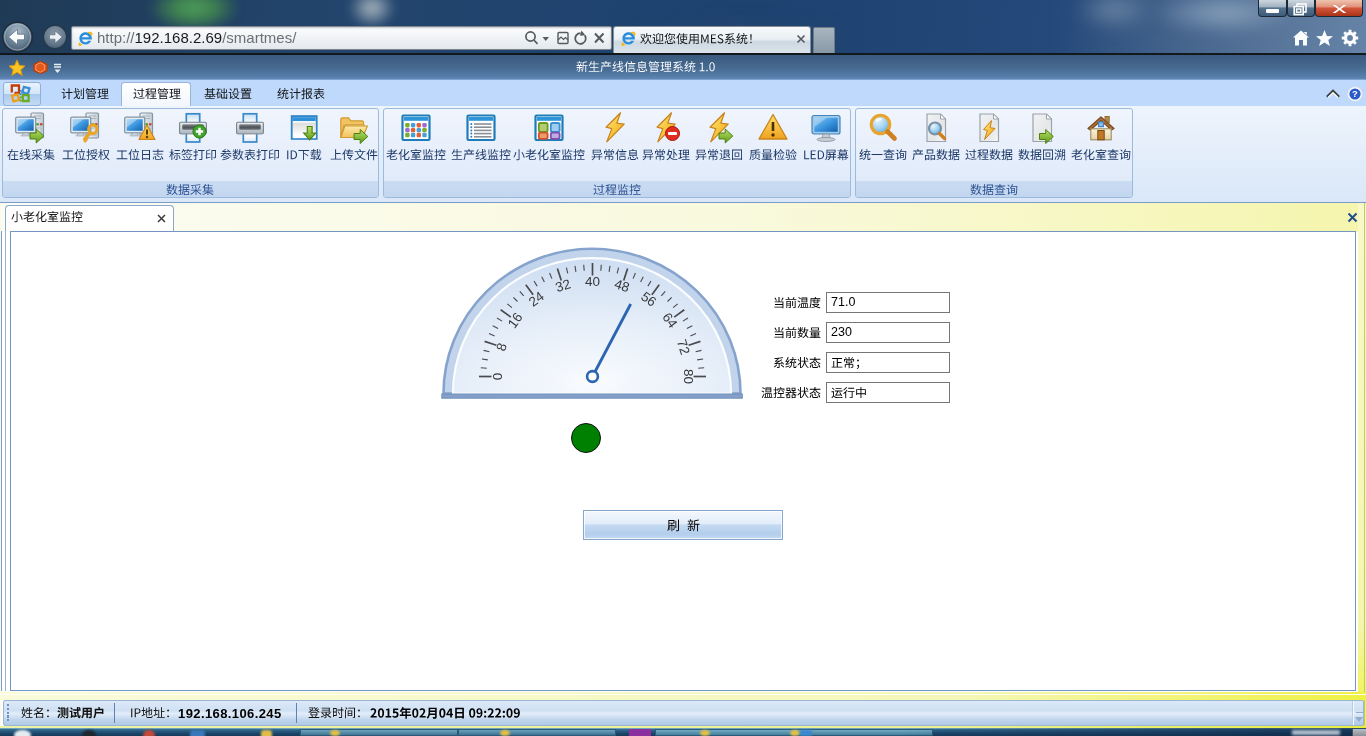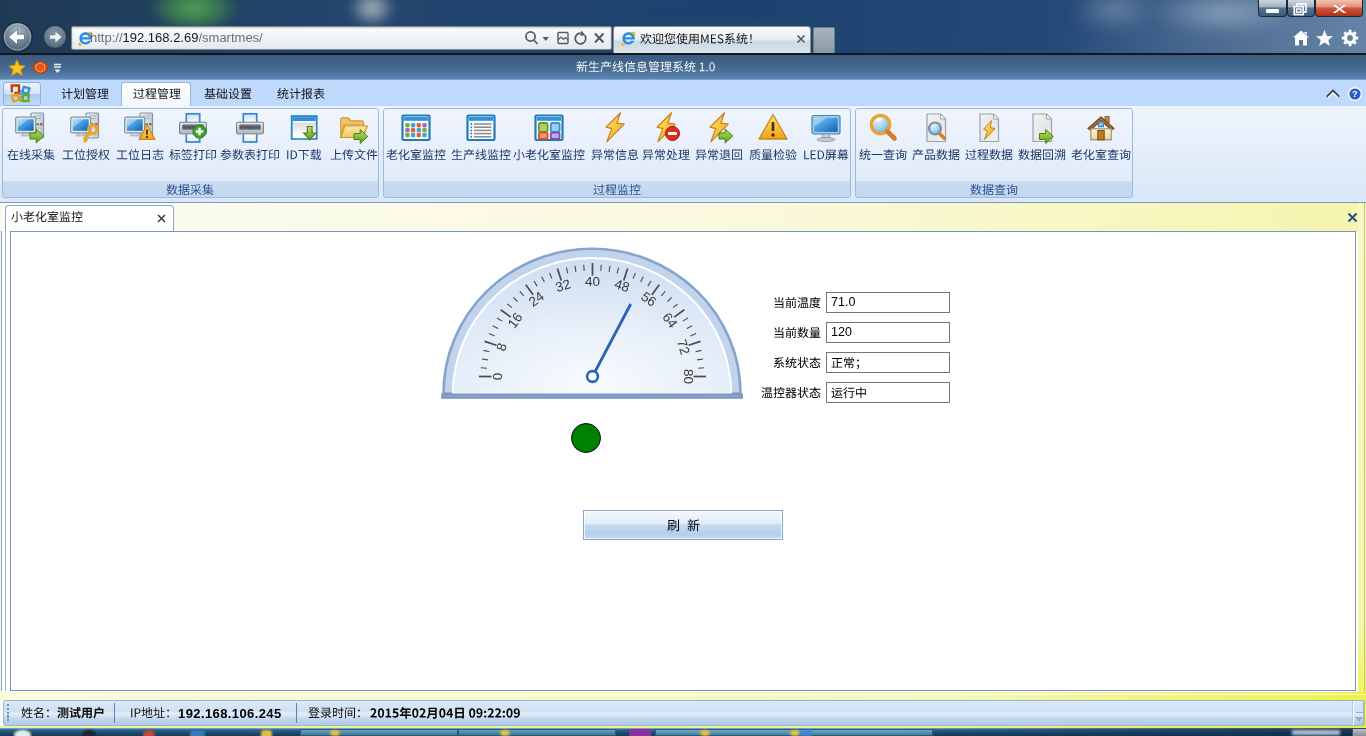--- a/index.html
+++ b/index.html
@@ -44,21 +44,21 @@
 <path d="M23.5 13.2 L16.5 13.2 L16.5 8.2 L7.5 16 L16.5 23.8 L16.5 18.8 L23.5 18.8 Z" fill="#fafbfc" stroke="#5c6e80" stroke-width=".8"></path>
 <circle cx="54" cy="16" r="11.6" fill="url(#fwg)" stroke="#27384a" stroke-width="1.4"></circle>
 <path d="M48.5 13.8 L54 13.8 L54 9.8 L61.2 16 L54 22.2 L54 18.2 L48.5 18.2 Z" fill="#eef1f3" stroke="#5c6e80" stroke-width=".7"></path>
 </svg>
 <div class="abs" style="left:71px;top:26px;width:541px;height:24px;border:1px solid #7e858c;border-radius:2px;background:linear-gradient(#fdfdfe,#eef1f4 60%,#e4e9ee);box-shadow:inset 0 1px 2px rgba(120,130,140,.45)"></div>
 <svg class="abs" style="left:77px;top:30px" width="17" height="17" viewBox="0 0 24 24">
     <path d="M12 3.2 C7.2 3.2 3.4 7 3.4 11.8 C3.4 16.6 7.2 20.6 12 20.6 C15.6 20.6 18.7 18.4 20 15.2 L15.9 15.2 C15 16.5 13.6 17.3 12 17.3 C9.6 17.3 7.6 15.7 7 13.5 L20.8 13.5 C20.9 13 21 12.4 21 11.8 C21 7 16.8 3.2 12 3.2 Z M7.1 10.2 C7.7 8.1 9.7 6.6 12 6.6 C14.3 6.6 16.2 8.1 16.9 10.2 Z" fill="#2a8ede"></path>
     <path d="M21.6 4.2 C20.2 1.8 16.6 2.2 14.2 3.4 C17.3 3.9 19.9 6 20.8 9 C21.8 7.2 22.4 5.5 21.6 4.2 Z M3.8 16.8 C2.1 19 1.5 21 2.5 21.9 C3.6 23 6.1 22.2 8.1 20.9 C6.2 20.1 4.7 18.6 3.8 16.8 Z" fill="#f6b716"></path>
     <path d="M21.6 4.2 C20.9 3 19.5 2.7 17.9 3 C19.3 3.7 20.4 4.9 20.8 9 C21.8 7.2 22.4 5.5 21.6 4.2 Z" fill="#f6b716" opacity="0"></path>
   </svg>
-<div class="abs" style="left:90px;top:26px;height:24px;line-height:24px;font-size:13px;color:#6b6f73">http://<span style="color:#17191b">192.168.2.69</span>/smartmes/</div>
+<div class="abs" style="left:97px;top:26px;height:24px;line-height:24px;font-size:15px;color:#6b6f73">http://<span style="color:#17191b">192.168.2.69</span>/smartmes/</div>
 <svg class="abs" style="left:520px;top:29px" width="90" height="19" viewBox="0 0 90 19">
 <g stroke="#565b60" stroke-width="1.7" fill="none">
 <circle cx="10.5" cy="7.5" r="4.6"></circle>
       <path d="M13.8 11 L17.5 14.8"></path>
 </g>
 <path d="M22.5 8 L29 8 L25.75 12 Z" fill="#565b60"></path>
 <g stroke="#565b60" stroke-width="1.4" fill="none">
 <rect x="38" y="3.5" width="10" height="11" rx="1"></rect>
       <path d="M38 11 l3-3 2.5 2.5 2-2 2.5 2.5" stroke-width="1.2"></path>
 <path d="M60.5 4.2 A5.3 5.3 0 1 0 64.8 6.4" stroke-width="1.8"></path>
@@ -537,21 +537,21 @@
   </svg>
 <svg style="position:absolute;left:773.0px;top:293.6px;overflow:visible" width="52" height="18">
     <path transform="translate(0 13.2)" fill="#000" d="M1.5 -9.2C2.1 -8.4 2.7 -7.2 3.0 -6.4L3.9 -6.8C3.6 -7.6 2.9 -8.7 2.3 -9.6ZM9.6 -9.7C9.3 -8.7 8.6 -7.5 8.1 -6.7L8.9 -6.4C9.4 -7.1 10.1 -8.3 10.6 -9.3ZM1.4 -0.5V0.4H9.5V1.0H10.4V-5.8H6.5V-10.1H5.5V-5.8H1.6V-4.9H9.5V-3.2H2.0V-2.3H9.5V-0.5Z M19.2 -6.2V-1.2H20.1V-6.2ZM21.7 -6.5V-0.2C21.7 0.0 21.6 0.1 21.4 0.1C21.2 0.1 20.6 0.1 19.8 0.0C20.0 0.3 20.1 0.7 20.2 0.9C21.1 0.9 21.7 0.9 22.1 0.8C22.4 0.6 22.6 0.4 22.6 -0.2V-6.5ZM20.7 -10.1C20.4 -9.6 20.0 -8.8 19.5 -8.2H15.9L16.5 -8.4C16.3 -8.9 15.8 -9.6 15.3 -10.1L14.5 -9.8C14.9 -9.3 15.4 -8.7 15.6 -8.2H12.6V-7.4H23.4V-8.2H20.6C20.9 -8.7 21.3 -9.3 21.6 -9.8ZM16.9 -3.6V-2.4H14.2V-3.6ZM16.9 -4.3H14.2V-5.5H16.9ZM13.4 -6.3V0.9H14.2V-1.7H16.9V-0.1C16.9 0.1 16.9 0.1 16.7 0.1C16.5 0.1 16.0 0.1 15.4 0.1C15.5 0.3 15.6 0.7 15.7 0.9C16.5 0.9 17.0 0.9 17.4 0.8C17.7 0.6 17.8 0.4 17.8 -0.1V-6.3Z M29.3 -6.9H33.4V-5.7H29.3ZM29.3 -8.8H33.4V-7.6H29.3ZM28.5 -9.6V-5.0H34.3V-9.6ZM25.2 -9.3C25.9 -9.0 26.9 -8.4 27.4 -8.0L27.9 -8.7C27.4 -9.1 26.4 -9.6 25.7 -9.9ZM24.5 -6.0C25.2 -5.7 26.2 -5.1 26.7 -4.7L27.2 -5.4C26.7 -5.8 25.7 -6.4 24.9 -6.7ZM24.8 0.2 25.5 0.8C26.2 -0.4 27.0 -1.9 27.6 -3.1L26.9 -3.7C26.3 -2.3 25.4 -0.7 24.8 0.2ZM27.1 -0.2V0.6H35.5V-0.2H34.7V-3.9H28.1V-0.2ZM28.9 -0.2V-3.1H30.1V-0.2ZM30.8 -0.2V-3.1H32.0V-0.2ZM32.7 -0.2V-3.1H33.9V-0.2Z M40.6 -7.7V-6.7H38.7V-5.9H40.6V-3.9H45.3V-5.9H47.2V-6.7H45.3V-7.7H44.4V-6.7H41.5V-7.7ZM44.4 -5.9V-4.7H41.5V-5.9ZM45.1 -2.4C44.6 -1.8 43.8 -1.3 42.9 -0.9C42.1 -1.3 41.4 -1.8 40.9 -2.4ZM38.9 -3.2V-2.4H40.4L40.0 -2.3C40.5 -1.6 41.2 -1.0 42.0 -0.6C40.8 -0.2 39.6 0.0 38.3 0.1C38.4 0.3 38.6 0.7 38.7 0.9C40.2 0.7 41.6 0.4 42.9 -0.1C44.1 0.4 45.5 0.8 47.0 1.0C47.1 0.7 47.4 0.4 47.5 0.2C46.2 0.1 45.0 -0.2 43.9 -0.6C45.0 -1.1 45.9 -1.9 46.4 -2.9L45.8 -3.2L45.7 -3.2ZM41.7 -9.9C41.8 -9.6 42.0 -9.2 42.2 -8.9H37.5V-5.6C37.5 -3.8 37.4 -1.3 36.4 0.6C36.7 0.6 37.1 0.8 37.2 1.0C38.3 -0.9 38.4 -3.7 38.4 -5.6V-8.0H47.4V-8.9H43.2C43.0 -9.3 42.8 -9.8 42.6 -10.1Z"></path>
   </svg>
 <div class="abs" style="left:825.5px;top:292px;width:124.5px;height:21px;border:1px solid #767676;background:#fff"></div>
 <div class="abs" style="left:831px;top:292px;height:21px;line-height:21px;font-size:12.5px;color:#000">71.0</div>
 <svg style="position:absolute;left:773.0px;top:323.6px;overflow:visible" width="52" height="18">
     <path transform="translate(0 13.2)" fill="#000" d="M1.5 -9.2C2.1 -8.4 2.7 -7.2 3.0 -6.4L3.9 -6.8C3.6 -7.6 2.9 -8.7 2.3 -9.6ZM9.6 -9.7C9.3 -8.7 8.6 -7.5 8.1 -6.7L8.9 -6.4C9.4 -7.1 10.1 -8.3 10.6 -9.3ZM1.4 -0.5V0.4H9.5V1.0H10.4V-5.8H6.5V-10.1H5.5V-5.8H1.6V-4.9H9.5V-3.2H2.0V-2.3H9.5V-0.5Z M19.2 -6.2V-1.2H20.1V-6.2ZM21.7 -6.5V-0.2C21.7 0.0 21.6 0.1 21.4 0.1C21.2 0.1 20.6 0.1 19.8 0.0C20.0 0.3 20.1 0.7 20.2 0.9C21.1 0.9 21.7 0.9 22.1 0.8C22.4 0.6 22.6 0.4 22.6 -0.2V-6.5ZM20.7 -10.1C20.4 -9.6 20.0 -8.8 19.5 -8.2H15.9L16.5 -8.4C16.3 -8.9 15.8 -9.6 15.3 -10.1L14.5 -9.8C14.9 -9.3 15.4 -8.7 15.6 -8.2H12.6V-7.4H23.4V-8.2H20.6C20.9 -8.7 21.3 -9.3 21.6 -9.8ZM16.9 -3.6V-2.4H14.2V-3.6ZM16.9 -4.3H14.2V-5.5H16.9ZM13.4 -6.3V0.9H14.2V-1.7H16.9V-0.1C16.9 0.1 16.9 0.1 16.7 0.1C16.5 0.1 16.0 0.1 15.4 0.1C15.5 0.3 15.6 0.7 15.7 0.9C16.5 0.9 17.0 0.9 17.4 0.8C17.7 0.6 17.8 0.4 17.8 -0.1V-6.3Z M29.3 -9.9C29.1 -9.4 28.7 -8.7 28.4 -8.3L29.0 -8.0C29.3 -8.4 29.7 -9.0 30.1 -9.5ZM25.1 -9.5C25.4 -9.0 25.7 -8.4 25.8 -7.9L26.5 -8.2C26.4 -8.7 26.1 -9.3 25.7 -9.8ZM28.9 -3.1C28.6 -2.5 28.3 -2.0 27.8 -1.5C27.3 -1.7 26.9 -2.0 26.4 -2.2C26.6 -2.4 26.8 -2.8 27.0 -3.1ZM25.3 -1.8C25.9 -1.6 26.6 -1.3 27.2 -1.0C26.4 -0.4 25.5 -0.1 24.5 0.2C24.6 0.3 24.8 0.6 24.9 0.9C26.0 0.6 27.0 0.1 27.9 -0.6C28.3 -0.4 28.7 -0.1 28.9 0.1L29.5 -0.5C29.2 -0.7 28.9 -0.9 28.5 -1.1C29.1 -1.8 29.6 -2.7 29.9 -3.7L29.4 -3.9L29.3 -3.9H27.3L27.6 -4.5L26.8 -4.6C26.7 -4.4 26.6 -4.1 26.5 -3.9H24.8V-3.1H26.1C25.8 -2.6 25.6 -2.2 25.3 -1.8ZM27.1 -10.1V-7.8H24.6V-7.1H26.8C26.2 -6.3 25.3 -5.6 24.5 -5.2C24.6 -5.1 24.9 -4.7 25.0 -4.5C25.7 -4.9 26.5 -5.6 27.1 -6.3V-4.8H27.9V-6.5C28.5 -6.1 29.2 -5.5 29.5 -5.2L30.0 -5.9C29.7 -6.1 28.7 -6.7 28.1 -7.1H30.4V-7.8H27.9V-10.1ZM31.5 -10.0C31.2 -7.9 30.7 -5.9 29.8 -4.6C30.0 -4.5 30.3 -4.2 30.5 -4.0C30.8 -4.5 31.0 -5.0 31.3 -5.6C31.5 -4.4 31.9 -3.3 32.3 -2.4C31.7 -1.2 30.7 -0.4 29.4 0.3C29.6 0.4 29.8 0.8 29.9 1.0C31.1 0.3 32.1 -0.5 32.8 -1.5C33.4 -0.5 34.1 0.3 35.1 0.9C35.2 0.6 35.5 0.3 35.7 0.1C34.7 -0.4 33.9 -1.3 33.3 -2.4C33.9 -3.6 34.3 -5.1 34.6 -6.9H35.4V-7.8H32.0C32.1 -8.4 32.3 -9.1 32.4 -9.9ZM33.7 -6.9C33.5 -5.5 33.2 -4.3 32.8 -3.3C32.3 -4.4 32.0 -5.6 31.8 -6.9Z M39.0 -8.0H45.0V-7.3H39.0ZM39.0 -9.2H45.0V-8.5H39.0ZM38.1 -9.7V-6.8H45.9V-9.7ZM36.6 -6.3V-5.6H47.4V-6.3ZM38.8 -3.3H41.5V-2.6H38.8ZM42.4 -3.3H45.3V-2.6H42.4ZM38.8 -4.5H41.5V-3.8H38.8ZM42.4 -4.5H45.3V-3.8H42.4ZM36.6 -0.0V0.7H47.5V-0.0H42.4V-0.7H46.5V-1.4H42.4V-2.0H46.2V-5.0H37.9V-2.0H41.5V-1.4H37.6V-0.7H41.5V-0.0Z"></path>
   </svg>
 <div class="abs" style="left:825.5px;top:322px;width:124.5px;height:21px;border:1px solid #767676;background:#fff"></div>
-<div class="abs" style="left:831px;top:322px;height:21px;line-height:21px;font-size:12.5px;color:#000">120</div>
+<div class="abs" style="left:831px;top:322px;height:21px;line-height:21px;font-size:12.5px;color:#000">230</div>
 <svg style="position:absolute;left:773.0px;top:353.6px;overflow:visible" width="52" height="18">
     <path transform="translate(0 13.2)" fill="#000" d="M3.4 -2.7C2.8 -1.8 1.8 -0.9 0.8 -0.4C1.1 -0.2 1.5 0.1 1.6 0.2C2.5 -0.4 3.6 -1.4 4.3 -2.4ZM7.6 -2.3C8.6 -1.5 9.9 -0.4 10.5 0.3L11.2 -0.3C10.6 -1.0 9.3 -2.0 8.3 -2.7ZM8.0 -5.3C8.3 -5.0 8.6 -4.7 8.9 -4.4L3.7 -4.0C5.5 -4.9 7.3 -6.0 9.1 -7.3L8.4 -7.9C7.8 -7.4 7.1 -7.0 6.5 -6.5L3.5 -6.4C4.4 -7.0 5.3 -7.8 6.1 -8.6C7.6 -8.7 9.1 -9.0 10.3 -9.2L9.6 -10.0C7.7 -9.5 4.2 -9.2 1.3 -9.0C1.4 -8.8 1.5 -8.5 1.5 -8.3C2.6 -8.3 3.7 -8.4 4.8 -8.5C4.0 -7.7 3.1 -6.9 2.8 -6.7C2.5 -6.5 2.2 -6.3 1.9 -6.3C2.0 -6.0 2.2 -5.6 2.2 -5.4C2.4 -5.5 2.8 -5.6 5.3 -5.7C4.2 -5.1 3.4 -4.6 2.9 -4.4C2.2 -4.1 1.7 -3.8 1.3 -3.8C1.4 -3.5 1.5 -3.1 1.5 -2.9C1.9 -3.1 2.4 -3.1 5.7 -3.4V-0.2C5.7 -0.1 5.6 -0.1 5.4 -0.0C5.2 -0.0 4.6 -0.0 3.8 -0.1C4.0 0.2 4.1 0.6 4.2 0.8C5.1 0.8 5.7 0.8 6.1 0.7C6.5 0.5 6.6 0.3 6.6 -0.2V-3.5L9.6 -3.7C9.9 -3.3 10.2 -2.9 10.4 -2.6L11.1 -3.0C10.6 -3.8 9.6 -4.9 8.7 -5.7Z M20.4 -4.2V-0.4C20.4 0.5 20.6 0.7 21.4 0.7C21.6 0.7 22.3 0.7 22.5 0.7C23.2 0.7 23.4 0.3 23.5 -1.4C23.3 -1.4 22.9 -1.6 22.7 -1.7C22.7 -0.3 22.6 -0.1 22.4 -0.1C22.2 -0.1 21.7 -0.1 21.6 -0.1C21.3 -0.1 21.3 -0.1 21.3 -0.4V-4.2ZM18.1 -4.2C18.0 -1.8 17.8 -0.5 15.8 0.2C16.0 0.4 16.3 0.7 16.4 0.9C18.5 0.0 18.9 -1.5 19.0 -4.2ZM12.5 -0.6 12.7 0.3C13.8 -0.1 15.2 -0.5 16.5 -1.0L16.4 -1.8C15.0 -1.3 13.5 -0.9 12.5 -0.6ZM19.1 -9.9C19.4 -9.4 19.7 -8.7 19.8 -8.3H16.9V-7.5H19.0C18.5 -6.8 17.7 -5.7 17.4 -5.4C17.2 -5.2 16.9 -5.1 16.6 -5.1C16.7 -4.9 16.9 -4.4 16.9 -4.2C17.3 -4.3 17.8 -4.4 22.1 -4.8C22.3 -4.5 22.5 -4.2 22.6 -3.9L23.4 -4.3C23.0 -5.0 22.2 -6.2 21.6 -7.0L20.9 -6.6C21.2 -6.3 21.4 -5.9 21.7 -5.5L18.4 -5.2C18.9 -5.9 19.6 -6.8 20.1 -7.5H23.4V-8.3H19.9L20.7 -8.6C20.5 -9.0 20.2 -9.6 20.0 -10.1ZM12.7 -5.1C12.9 -5.2 13.2 -5.2 14.6 -5.4C14.1 -4.7 13.6 -4.1 13.4 -3.9C13.0 -3.4 12.8 -3.1 12.5 -3.1C12.6 -2.8 12.7 -2.4 12.8 -2.2C13.0 -2.3 13.5 -2.5 16.4 -3.1C16.4 -3.3 16.4 -3.7 16.4 -3.9L14.1 -3.5C15.1 -4.5 16.0 -5.8 16.7 -7.1L15.9 -7.6C15.7 -7.1 15.4 -6.7 15.2 -6.3L13.7 -6.1C14.4 -7.1 15.2 -8.4 15.7 -9.7L14.8 -10.1C14.3 -8.7 13.4 -7.1 13.1 -6.7C12.8 -6.3 12.6 -6.0 12.4 -6.0C12.5 -5.7 12.7 -5.3 12.7 -5.1Z M32.9 -9.3C33.4 -8.6 34.0 -7.7 34.3 -7.2L35.0 -7.6C34.8 -8.2 34.1 -9.0 33.6 -9.7ZM24.6 -8.1C25.2 -7.4 25.8 -6.4 26.1 -5.8L26.8 -6.3C26.5 -6.9 25.9 -7.8 25.3 -8.5ZM31.1 -10.1V-7.3L31.1 -6.5H28.3V-5.7H31.0C30.8 -3.7 30.1 -1.4 27.9 0.4C28.2 0.5 28.5 0.8 28.7 0.9C30.5 -0.6 31.3 -2.4 31.7 -4.1C32.3 -1.9 33.4 -0.1 35.0 0.9C35.2 0.7 35.5 0.4 35.7 0.2C33.8 -0.8 32.7 -3.0 32.1 -5.7H35.4V-6.5H31.9L32.0 -7.3V-10.1ZM24.4 -2.3 24.9 -1.6C25.5 -2.1 26.3 -2.8 27.0 -3.5V0.9H27.9V-10.1H27.0V-4.6C26.0 -3.7 25.0 -2.8 24.4 -2.3Z M40.6 -4.9C41.3 -4.5 42.1 -3.9 42.5 -3.4L43.3 -3.9C42.9 -4.4 42.0 -5.0 41.3 -5.4ZM39.2 -2.9V-0.5C39.2 0.4 39.6 0.7 41.0 0.7C41.3 0.7 43.5 0.7 43.8 0.7C45.0 0.7 45.2 0.3 45.4 -1.2C45.1 -1.2 44.7 -1.4 44.5 -1.5C44.5 -0.3 44.4 -0.1 43.7 -0.1C43.2 -0.1 41.4 -0.1 41.0 -0.1C40.3 -0.1 40.1 -0.2 40.1 -0.5V-2.9ZM40.9 -3.2C41.6 -2.5 42.4 -1.7 42.8 -1.1L43.6 -1.6C43.2 -2.1 42.3 -3.0 41.6 -3.6ZM45.0 -2.8C45.6 -1.8 46.2 -0.4 46.4 0.4L47.3 0.1C47.1 -0.7 46.4 -2.1 45.8 -3.1ZM37.8 -2.9C37.6 -1.9 37.2 -0.7 36.6 0.1L37.5 0.5C38.0 -0.3 38.4 -1.6 38.7 -2.6ZM41.6 -10.1C41.5 -9.5 41.5 -9.0 41.3 -8.4H36.7V-7.5H41.1C40.5 -6.0 39.3 -4.7 36.5 -4.0C36.7 -3.8 37.0 -3.4 37.1 -3.2C40.2 -4.1 41.4 -5.7 42.0 -7.5C42.9 -5.4 44.5 -3.9 46.9 -3.3C47.0 -3.5 47.3 -3.9 47.5 -4.1C45.3 -4.6 43.8 -5.8 43.0 -7.5H47.4V-8.4H42.3C42.4 -9.0 42.5 -9.5 42.5 -10.1Z"></path>
   </svg>
 <div class="abs" style="left:825.5px;top:352px;width:124.5px;height:21px;border:1px solid #767676;background:#fff"></div>
 <svg style="position:absolute;left:831.0px;top:353.6px;overflow:visible" width="40" height="18">
     <path transform="translate(0 13.2)" fill="#000" d="M2.3 -6.1V-0.5H0.6V0.4H11.4V-0.5H6.8V-4.2H10.5V-5.1H6.8V-8.3H11.0V-9.2H1.1V-8.3H5.8V-0.5H3.2V-6.1Z M15.8 -5.9H20.3V-4.7H15.8ZM13.8 -3.0V0.4H14.7V-2.2H17.7V1.0H18.6V-2.2H21.4V-0.5C21.4 -0.4 21.4 -0.3 21.2 -0.3C21.0 -0.3 20.3 -0.3 19.6 -0.3C19.7 -0.1 19.9 0.2 19.9 0.5C20.9 0.5 21.5 0.5 21.9 0.3C22.2 0.2 22.3 -0.0 22.3 -0.5V-3.0H18.6V-4.0H21.2V-6.6H14.9V-4.0H17.7V-3.0ZM14.0 -9.6C14.4 -9.2 14.8 -8.6 15.0 -8.2H13.0V-5.6H13.9V-7.4H22.2V-5.6H23.1V-8.2H18.5V-10.1H17.6V-8.2H15.1L15.8 -8.6C15.6 -9.0 15.2 -9.5 14.8 -10.0ZM21.2 -10.0C20.9 -9.6 20.5 -8.9 20.1 -8.5L20.9 -8.2C21.2 -8.6 21.7 -9.1 22.1 -9.7Z M27.0 -5.8C27.5 -5.8 27.9 -6.2 27.9 -6.7C27.9 -7.3 27.5 -7.6 27.0 -7.6C26.5 -7.6 26.1 -7.3 26.1 -6.7C26.1 -6.2 26.5 -5.8 27.0 -5.8ZM26.0 1.9C27.3 1.4 28.1 0.4 28.1 -1.0C28.1 -1.9 27.7 -2.4 27.1 -2.4C26.6 -2.4 26.2 -2.1 26.2 -1.6C26.2 -1.0 26.6 -0.7 27.1 -0.7L27.3 -0.7C27.2 0.2 26.7 0.9 25.8 1.3Z"></path>
   </svg>
 <svg style="position:absolute;left:761.0px;top:383.6px;overflow:visible" width="64" height="18">
     <path transform="translate(0 13.2)" fill="#000" d="M5.3 -6.9H9.4V-5.7H5.3ZM5.3 -8.8H9.4V-7.6H5.3ZM4.5 -9.6V-5.0H10.3V-9.6ZM1.2 -9.3C1.9 -9.0 2.9 -8.4 3.4 -8.0L3.9 -8.7C3.4 -9.1 2.4 -9.6 1.7 -9.9ZM0.5 -6.0C1.2 -5.7 2.2 -5.1 2.7 -4.7L3.2 -5.4C2.7 -5.8 1.7 -6.4 0.9 -6.7ZM0.8 0.2 1.5 0.8C2.2 -0.4 3.0 -1.9 3.6 -3.1L2.9 -3.7C2.3 -2.3 1.4 -0.7 0.8 0.2ZM3.1 -0.2V0.6H11.5V-0.2H10.7V-3.9H4.1V-0.2ZM4.9 -0.2V-3.1H6.1V-0.2ZM6.8 -0.2V-3.1H8.0V-0.2ZM8.7 -0.2V-3.1H9.9V-0.2Z M20.3 -6.6C21.1 -6.0 22.1 -5.0 22.6 -4.4L23.2 -5.0C22.7 -5.6 21.6 -6.5 20.9 -7.1ZM18.7 -7.1C18.2 -6.3 17.3 -5.5 16.4 -5.0C16.6 -4.8 16.9 -4.5 17.0 -4.3C17.9 -4.9 18.9 -5.9 19.5 -6.8ZM14.0 -10.1V-7.8H12.5V-6.9H14.0V-4.0C13.4 -3.8 12.8 -3.7 12.4 -3.5L12.6 -2.6L14.0 -3.1V-0.2C14.0 -0.0 13.9 0.0 13.8 0.0C13.6 0.0 13.2 0.0 12.6 0.0C12.8 0.3 12.9 0.6 12.9 0.9C13.6 0.9 14.1 0.8 14.4 0.7C14.7 0.6 14.8 0.3 14.8 -0.2V-3.4L16.1 -3.9L16.0 -4.7L14.8 -4.3V-6.9H16.1V-7.8H14.8V-10.1ZM16.0 -0.2V0.6H23.6V-0.2H20.3V-3.3H22.7V-4.1H17.0V-3.3H19.4V-0.2ZM19.1 -9.9C19.2 -9.5 19.4 -9.0 19.6 -8.6H16.4V-6.5H17.2V-7.8H22.6V-6.6H23.4V-8.6H20.5C20.4 -9.0 20.1 -9.6 19.9 -10.1Z M26.4 -8.8H28.4V-7.1H26.4ZM31.5 -8.8H33.6V-7.1H31.5ZM31.4 -5.8C31.9 -5.6 32.5 -5.3 32.9 -5.0H29.4C29.7 -5.4 29.9 -5.8 30.1 -6.2L29.2 -6.4V-9.5H25.5V-6.3H29.2C29.0 -5.9 28.7 -5.4 28.4 -5.0H24.6V-4.2H27.6C26.8 -3.5 25.7 -2.9 24.4 -2.4C24.5 -2.2 24.8 -1.9 24.9 -1.7L25.5 -2.0V1.0H26.4V0.6H28.4V0.9H29.2V-2.7H27.0C27.7 -3.2 28.3 -3.7 28.8 -4.2H31.0C31.5 -3.7 32.1 -3.2 32.9 -2.7H30.7V1.0H31.5V0.6H33.6V0.9H34.5V-2.0L35.1 -1.8C35.2 -2.0 35.5 -2.3 35.7 -2.5C34.4 -2.8 33.0 -3.5 32.1 -4.2H35.4V-5.0H33.3L33.6 -5.4C33.2 -5.7 32.4 -6.1 31.8 -6.3ZM30.6 -9.5V-6.3H34.5V-9.5ZM26.4 -0.2V-2.0H28.4V-0.2ZM31.5 -0.2V-2.0H33.6V-0.2Z M44.9 -9.3C45.4 -8.6 46.0 -7.7 46.3 -7.2L47.0 -7.6C46.8 -8.2 46.1 -9.0 45.6 -9.7ZM36.6 -8.1C37.2 -7.4 37.8 -6.4 38.1 -5.8L38.8 -6.3C38.5 -6.9 37.9 -7.8 37.3 -8.5ZM43.1 -10.1V-7.3L43.1 -6.5H40.3V-5.7H43.0C42.8 -3.7 42.1 -1.4 39.9 0.4C40.2 0.5 40.5 0.8 40.7 0.9C42.5 -0.6 43.3 -2.4 43.7 -4.1C44.3 -1.9 45.4 -0.1 47.0 0.9C47.2 0.7 47.5 0.4 47.7 0.2C45.8 -0.8 44.7 -3.0 44.1 -5.7H47.4V-6.5H43.9L44.0 -7.3V-10.1ZM36.4 -2.3 36.9 -1.6C37.5 -2.1 38.3 -2.8 39.0 -3.5V0.9H39.9V-10.1H39.0V-4.6C38.0 -3.7 37.0 -2.8 36.4 -2.3Z M52.6 -4.9C53.3 -4.5 54.1 -3.9 54.5 -3.4L55.3 -3.9C54.9 -4.4 54.0 -5.0 53.3 -5.4ZM51.2 -2.9V-0.5C51.2 0.4 51.6 0.7 53.0 0.7C53.3 0.7 55.5 0.7 55.8 0.7C57.0 0.7 57.2 0.3 57.4 -1.2C57.1 -1.2 56.7 -1.4 56.5 -1.5C56.5 -0.3 56.4 -0.1 55.7 -0.1C55.2 -0.1 53.4 -0.1 53.0 -0.1C52.3 -0.1 52.1 -0.2 52.1 -0.5V-2.9ZM52.9 -3.2C53.6 -2.5 54.4 -1.7 54.8 -1.1L55.6 -1.6C55.2 -2.1 54.3 -3.0 53.6 -3.6ZM57.0 -2.8C57.6 -1.8 58.2 -0.4 58.4 0.4L59.3 0.1C59.1 -0.7 58.4 -2.1 57.8 -3.1ZM49.8 -2.9C49.6 -1.9 49.2 -0.7 48.6 0.1L49.5 0.5C50.0 -0.3 50.4 -1.6 50.7 -2.6ZM53.6 -10.1C53.5 -9.5 53.5 -9.0 53.3 -8.4H48.7V-7.5H53.1C52.5 -6.0 51.3 -4.7 48.5 -4.0C48.7 -3.8 49.0 -3.4 49.1 -3.2C52.2 -4.1 53.4 -5.7 54.0 -7.5C54.9 -5.4 56.5 -3.9 58.9 -3.3C59.0 -3.5 59.3 -3.9 59.5 -4.1C57.3 -4.6 55.8 -5.8 55.0 -7.5H59.4V-8.4H54.3C54.4 -9.0 54.5 -9.5 54.5 -10.1Z"></path>
   </svg>

